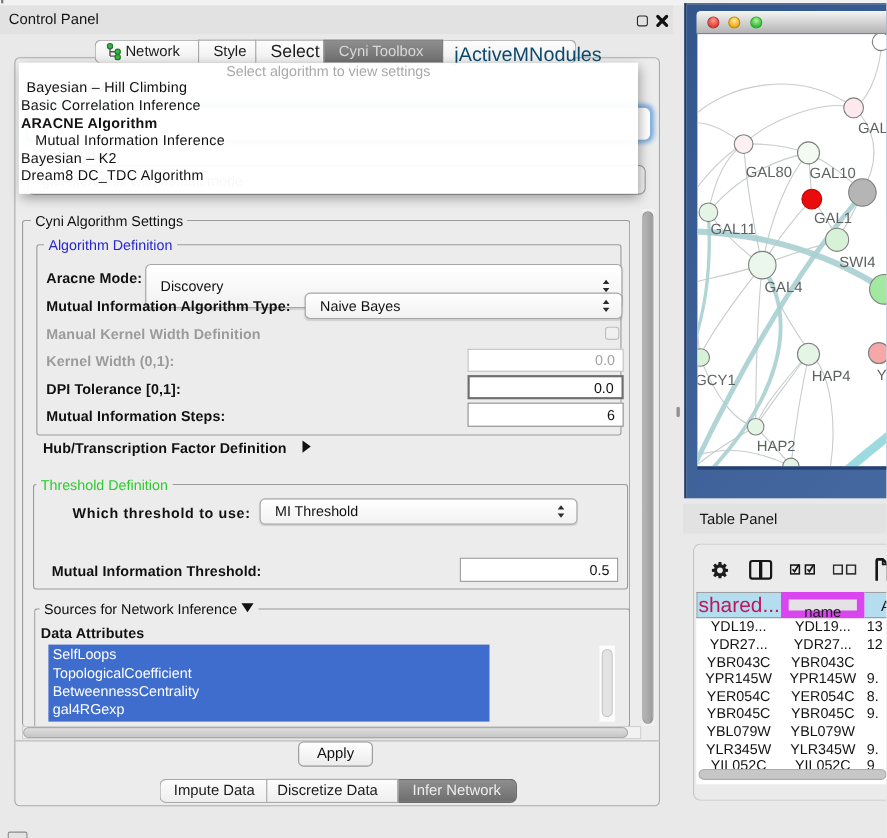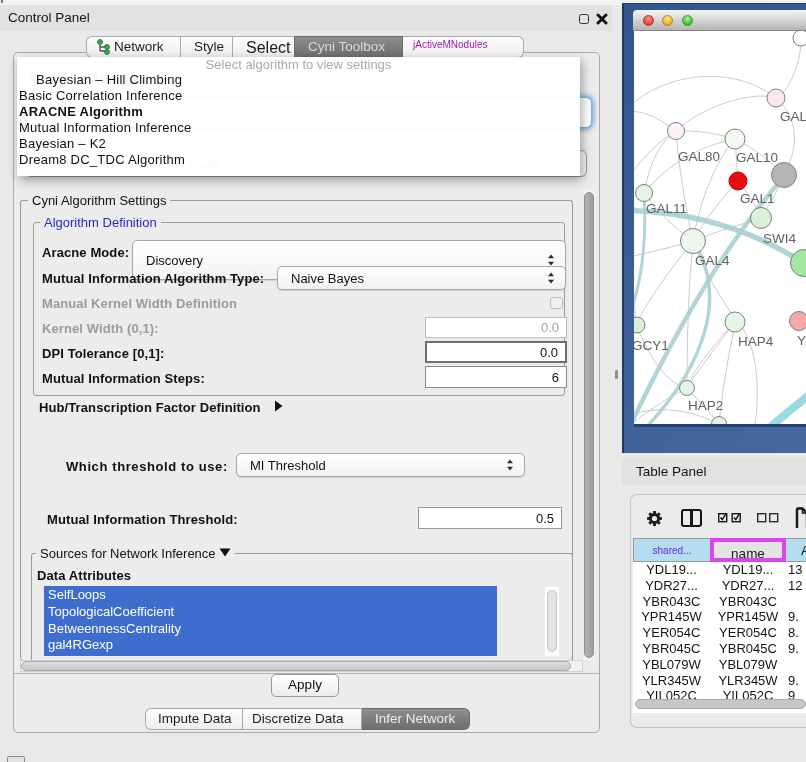--- a/index.html
+++ b/index.html
@@ -44,21 +44,21 @@
   <svg class="abs" style="left:10px;top:3px;" width="15" height="16" viewBox="0 0 15 16">
     <circle cx="4" cy="3" r="2.4" fill="#3fae49" stroke="#1c7a24" stroke-width="1"></circle>
     <path d="M4 5 L4 12 M4 12 L10 12 M4 8 L10 8" stroke="#555" stroke-width="1.3" fill="none"></path>
     <circle cx="11" cy="8" r="2.4" fill="#3fae49" stroke="#1c7a24" stroke-width="1"></circle>
     <circle cx="11" cy="13" r="2.4" fill="#3fae49" stroke="#1c7a24" stroke-width="1"></circle>
   </svg>
   <div class="abs" style="left:28px;top:3px;font-size:13.5px;color:#1b1b1b;">Network</div>
   <div class="abs" style="left:108px;top:3px;font-size:13.5px;color:#1b1b1b;">Style</div>
   <div class="abs" style="left:160px;top:3px;font-size:16px;color:#1b1b1b;">Select</div>
   <div class="abs" style="left:222px;top:3px;font-size:13.5px;color:#d9d9d9;">Cyni Toolbox</div>
-  <div class="abs" style="left:327px;top:3px;font-size:10px;color:#a21caf;">jActiveMNodules</div>
+  <div class="abs" style="left:327px;top:3px;font-size:18px;color:#0c4a6e;">jActiveMNodules</div>
 </div>
 
 <div class="abs" style="left:30px;top:71px;font-size:13px;font-weight:bold;color:#555;">Inference Algorithms</div>
 <div class="abs" style="left:25px;top:97px;width:567px;height:31px;background:#fff;border:1px solid #7fb0e0;border-radius:6px;box-shadow:0 0 4px 2px rgba(90,150,220,0.75);"></div>
 <div class="abs" style="left:30px;top:133px;font-size:13px;font-weight:bold;color:#555;">Table Data</div>
 <div class="abs" style="left:25px;top:150px;width:562px;height:27px;background:#f4f4f4;border:1px solid #999;border-radius:6px;"></div>
 <div class="abs" style="left:38px;top:157px;font-size:13px;color:#555;">galFiltered.sif with default mode</div>
 
 <div id="scrollarea" class="abs" style="left:14px;top:185px;width:586px;height:490px;">
 </div>
@@ -99,20 +99,23 @@
 <div class="field" style="left:425px;top:341px;width:142px;height:22px;border:2px solid #6e6e6e;line-height:19px;">0.0</div>
 
 <div class="abs lbl" style="left:42px;top:371px;">Mutual Information Steps:</div>
 <div class="field" style="left:425px;top:366px;width:142px;height:22px;border-color:#8a8a8a;line-height:21px;">6</div>
 
 <div class="abs lbl" style="left:39px;top:400px;font-size:13px;">Hub/Transcription Factor Definition</div>
 <svg class="abs" style="left:274px;top:400px;" width="9" height="12" viewBox="0 0 9 12">
       <path d="M1 0.5 L8.5 6 L1 11.5 Z" fill="#111"></path>
     </svg>
 
+<div class="group" style="left:30px;top:440px;width:541px;height:96px;">
+  <div class="gtitle" style="left:2px;color:#2fcb2f;">Threshold Definition</div>
+</div>
 
 <div class="abs lbl" style="left:66px;top:459px;letter-spacing:0.6px;">Which threshold to use:</div>
 <div class="combo" style="left:236px;top:453px;width:289px;height:24px;">
       <span class="ct">MI Threshold</span>
   <svg class="spin" viewBox="0 0 9 14">
         <path d="M1 5 L4.5 0.5 L8 5 Z" fill="#2b2b2b"></path>
         <path d="M1 9 L4.5 13.5 L8 9 Z" fill="#2b2b2b"></path>
       </svg>
 </div>
 
@@ -121,21 +124,21 @@
 <div class="field" style="left:418px;top:507px;width:144px;height:22px;border-color:#999;line-height:21px;">0.5</div>
 
 <div class="group" style="left:31px;top:553px;width:542px;height:113px;border-bottom:none;">
   <div class="gtitle" style="left:4px;color:#111;">Sources for Network Inference <svg width="12" height="9" viewBox="0 0 12 9" style="vertical-align:1px;">
           <path d="M0.5 0.5 L11.5 0.5 L6 8.5 Z" fill="#111"></path>
         </svg></div>
 </div>
 
 <div class="abs lbl" style="left:37px;top:568px;font-size:13px;">Data Attributes</div>
 
-<div class="abs" style="left:44px;top:586px;width:453px;height:70px;background:#3f6dce;overflow:hidden;">
+<div class="abs" style="left:44px;top:586px;width:401px;height:70px;background:#3f6dce;overflow:hidden;">
   <div style="font-size:13px;color:#fff;padding:1px 0 0 4px;line-height:16.8px;">SelfLoops<br>TopologicalCoefficient<br>BetweennessCentrality<br>gal4RGexp</div>
 </div>
 <div class="abs" style="left:545px;top:587px;width:14px;height:69px;background:#fdfdfd;"></div>
 <div class="abs" style="left:547px;top:590px;width:10px;height:62px;background:#e3e3e3;border:1px solid #c6c6c6;border-radius:5px;"></div>
 
 <div class="abs" style="left:20px;top:660px;width:563px;height:12px;background:#f2f2f2;border:1px solid #cfcfcf;"></div>
 <div class="abs" style="left:21px;top:661px;width:550px;height:10px;background:linear-gradient(#dedede,#c6c6c6);border:1px solid #ababab;border-radius:5px;"></div>
 
 <div class="abs" style="left:584px;top:190px;width:11px;height:470px;background:#f2f2f2;"></div>
 <div class="abs" style="left:584px;top:192px;width:10px;height:466px;background:linear-gradient(90deg,#b5b5b5,#9d9d9d);border:1px solid #8f8f8f;border-radius:5px;"></div>
@@ -151,24 +154,24 @@
   <div class="abs" style="left:107px;top:3px;font-size:13.5px;color:#1b1b1b;">Discretize Data</div>
   <div class="abs" style="left:230px;top:3px;font-size:13.5px;color:#ededed;">Infer Network</div>
 </div>
 
 <div class="abs" style="left:615px;top:370px;width:3px;height:9px;background:#8f8f8f;border-radius:1px;"></div>
 
 <div class="abs" style="left:7px;top:756px;width:18px;height:10px;background:#e3e3e3;border:1.5px solid #8a8a8a;border-radius:2px;"></div>
 
 <div class="abs" style="left:17px;top:57px;width:563px;height:119px;background:rgba(255,255,255,0.955);box-shadow:2px 4px 10px rgba(0,0,0,0.35);font-size:13px;color:#111;">
   <div style="text-align:center;color:#a9a9a9;height:15px;line-height:15px;">Select algorithm to view settings</div>
-  <div style="padding-left:19px;line-height:16px;letter-spacing:0.25px;">Bayesian – Hill Climbing</div>
+  <div style="padding-left:7px;line-height:16px;letter-spacing:0.25px;">Bayesian – Hill Climbing</div>
   <div style="padding-left:2px;line-height:16px;letter-spacing:0.25px;">Basic Correlation Inference</div>
   <div style="padding-left:2px;line-height:16px;letter-spacing:0.25px;font-weight:bold;">ARACNE Algorithm</div>
-  <div style="padding-left:2px;line-height:16px;letter-spacing:0.25px;">Mutual Information Inference</div>
+  <div style="padding-left:2px;line-height:16px;letter-spacing:0.25px;margin-left:13px;">Mutual Information Inference</div>
   <div style="padding-left:2px;line-height:16px;letter-spacing:0.25px;">Bayesian – K2</div>
   <div style="padding-left:2px;line-height:16px;letter-spacing:0.25px;">Dream8 DC_TDC Algorithm</div>
 </div>
 
 <div class="abs" style="left:622px;top:3px;width:184px;height:450px;background:linear-gradient(135deg,#32568c,#44689f);border-left:2px solid #1d3b68;border-top:1px solid #1d3b68;"></div>
 <div class="abs" style="left:633px;top:10px;width:173px;height:21px;background:linear-gradient(#f5f5f5,#b4b4b4);border-radius:4px 0 0 0;border-bottom:1px solid #848484;"></div>
 <div class="abs" style="left:643px;top:15px;width:11px;height:11px;border-radius:50%;background:radial-gradient(circle at 50% 30%,#ff9a8f,#ea4a3d 60%,#c43428);border:0.5px solid #a33;"></div>
 <div class="abs" style="left:662px;top:15px;width:11px;height:11px;border-radius:50%;background:radial-gradient(circle at 50% 30%,#ffe9a0,#f5b32e 60%,#cf8c1d);border:0.5px solid #b80;"></div>
 <div class="abs" style="left:682px;top:15px;width:11px;height:11px;border-radius:50%;background:radial-gradient(circle at 50% 30%,#b8f0a8,#47c544 60%,#2f9a2e);border:0.5px solid #2a2;"></div>
 
@@ -268,22 +271,22 @@
 <svg class="abs" style="left:757px;top:513px;" width="22" height="10" viewBox="0 0 22 10">
   <rect x="0.7" y="0.7" width="8" height="8" fill="none" stroke="#2a2a2a" stroke-width="1.4"></rect>
   <rect x="12.7" y="0.7" width="8" height="8" fill="none" stroke="#2a2a2a" stroke-width="1.4"></rect>
 </svg>
 <svg class="abs" style="left:795px;top:507px;" width="11" height="22" viewBox="0 0 11 22">
   <path d="M2 21 L2 2.5 Q2 1.5 3 1.5 L7.5 1.5 L12 6 L12 21" fill="none" stroke="#161616" stroke-width="2.4"></path>
   <path d="M7.5 1.5 L7.5 6 L12 6" fill="none" stroke="#161616" stroke-width="1.6"></path>
 </svg>
 
 <div class="abs" style="left:633px;top:538px;width:173px;height:175px;background:#fff;overflow:hidden;">
-  <div class="abs" style="left:0;top:0;width:77px;height:24px;background:#b5ddf0;border:1px solid #9a9a9a;border-right:none;font-size:10px;color:#6d28d9;text-align:center;line-height:23px;">shared...</div>
-  <div class="abs" style="left:77px;top:0;width:76px;height:24px;background:#e3e3e3;border:4px solid #d946ef;font-size:13.5px;color:#1a1a1a;text-align:center;line-height:23px;">name</div>
+  <div class="abs" style="left:0;top:0;width:77px;height:24px;background:#b5ddf0;border:1px solid #9a9a9a;border-right:none;font-size:19px;color:#be185d;text-align:center;line-height:23px;">shared...</div>
+  <div class="abs" style="left:77px;top:0;width:76px;height:24px;background:#e3e3e3;border:7px solid #d946ef;font-size:13.5px;color:#1a1a1a;text-align:center;line-height:23px;">name</div>
   <div class="abs" style="left:153px;top:0;width:40px;height:24px;background:#b5ddf0;border:1px solid #9a9a9a;border-left:none;font-size:13.5px;color:#1a1a1a;text-align:center;line-height:23px;">A</div>
   <div class="abs" style="left:0;top:24px;width:77px;font-size:13px;color:#141414;text-align:center;line-height:15.8px;">YDL19...<br>YDR27...<br>YBR043C<br>YPR145W<br>YER054C<br>YBR045C<br>YBL079W<br>YLR345W<br>YIL052C</div>
   <div class="abs" style="left:77px;top:24px;width:76px;font-size:13px;color:#141414;text-align:center;line-height:15.8px;">YDL19...<br>YDR27...<br>YBR043C<br>YPR145W<br>YER054C<br>YBR045C<br>YBL079W<br>YLR345W<br>YIL052C</div>
   <div class="abs" style="left:153px;top:24px;width:40px;font-size:13px;color:#141414;text-align:left;padding-left:2px;line-height:15.8px;">13<br>12<br>&nbsp;<br>9.<br>8.<br>9.<br>&nbsp;<br>9.<br>9</div>
   <div class="abs" style="left:2px;top:161px;width:171px;height:10px;background:#c7c7c7;border:1px solid #ababab;border-radius:5px;"></div>
 </div>
 
 </div>
 
 </body></html>

